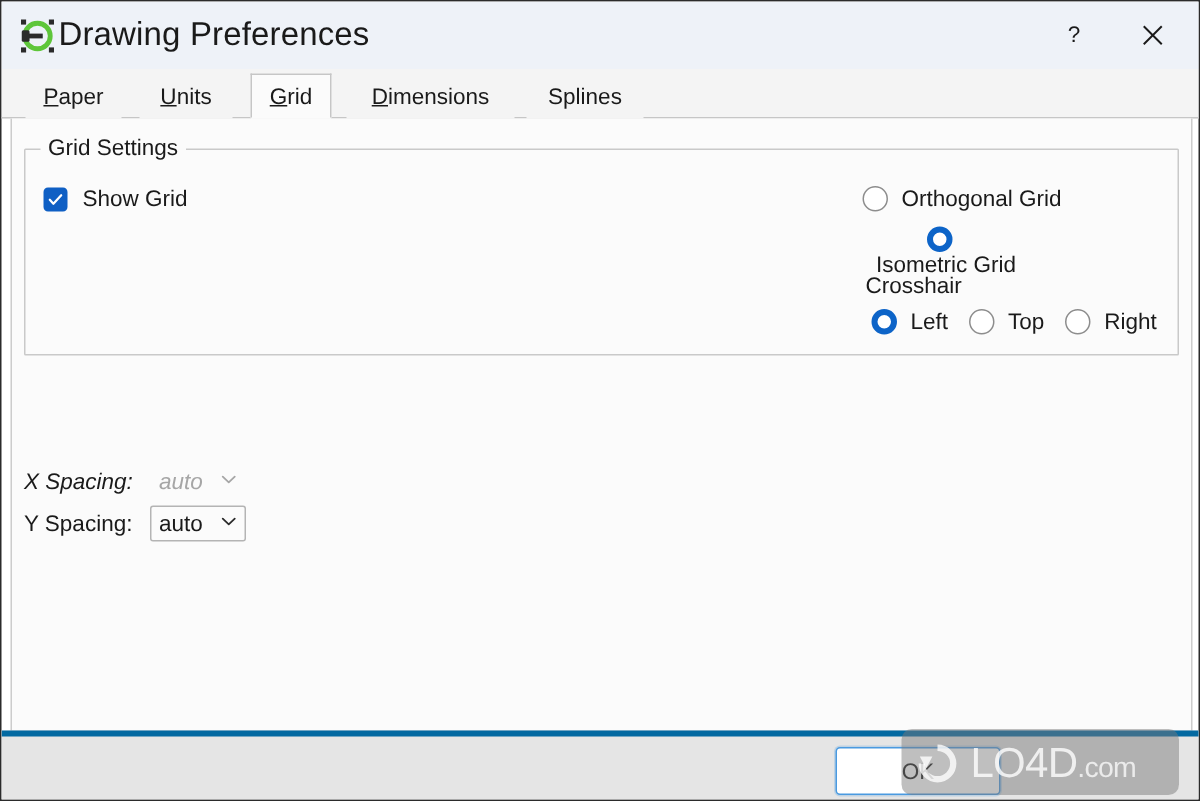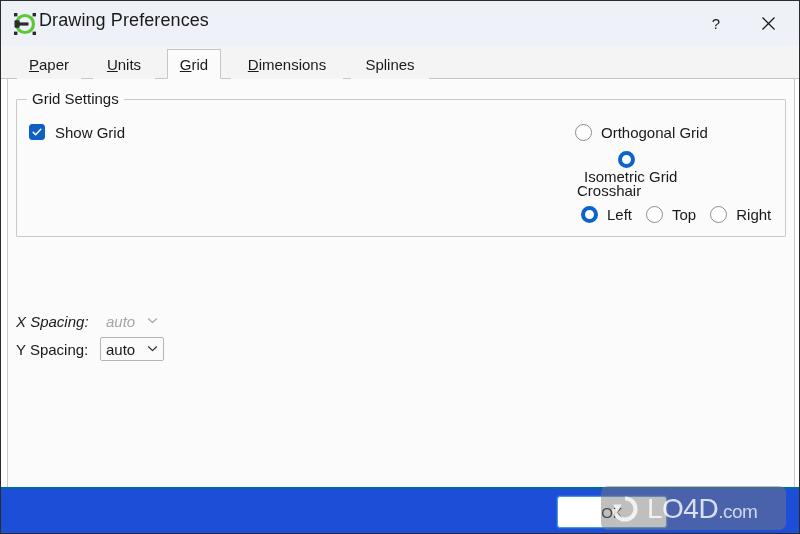--- a/index.html
+++ b/index.html
@@ -31,21 +31,21 @@
     align-items: center;
   }
   #app-icon {
     position: absolute;
     left: 11px; top: 10px;
     width: 26px; height: 26px;
   }
   #title-text {
     position: absolute;
     left: 38px; top: 9px;
-    font-size: 18px;
+    font-size: 22px;
     color: #1a1a1a;
     letter-spacing: 0.1px;
     white-space: nowrap;
   }
   .titlebtn {
     position: absolute;
     top: 0;
     width: 46px; height: 45px;
     display: flex; align-items: center; justify-content: center;
     font-size: 15px;
@@ -112,21 +112,21 @@
     background: #fbfbfb;
     font-size: 15px;
     color: #1a1a1a;
     white-space: nowrap;
   }
 
   
   #show-grid-row {
     position: absolute;
     left: 12px; top: 24px;
-    display: flex; align-items: flex-start;
+    display: flex; align-items: center;
     cursor: default;
   }
   .cb {
     width: 16px; height: 16px;
     border-radius: 3px;
     background: #0f5fc4;
     border: 1px solid #0f5fc4;
     display: flex; align-items: center; justify-content: center;
     flex: 0 0 auto;
   }
@@ -212,22 +212,22 @@
     background: transparent;
   }
   .combo .combo-value { flex: 1 1 auto; white-space: nowrap; }
   .combo .chev { flex: 0 0 auto; display: block; }
 
   
   #footer {
     position: absolute;
     left: 0; bottom: 0;
     width: 800px; height: 46px;
-    background: #1d4ed8;
-    border-top: 2px solid #0369a1;
+    background: #e5e5e5;
+    border-top: 4px solid #0369a1;
   }
   .btn {
     position: absolute;
     top: 7px;
     width: 110px; height: 32px;
     display: flex; align-items: center; justify-content: center;
     font-size: 15px;
     color: #1a1a1a;
     background: #fdfdfd;
     border: 1px solid #c2c2c2;

